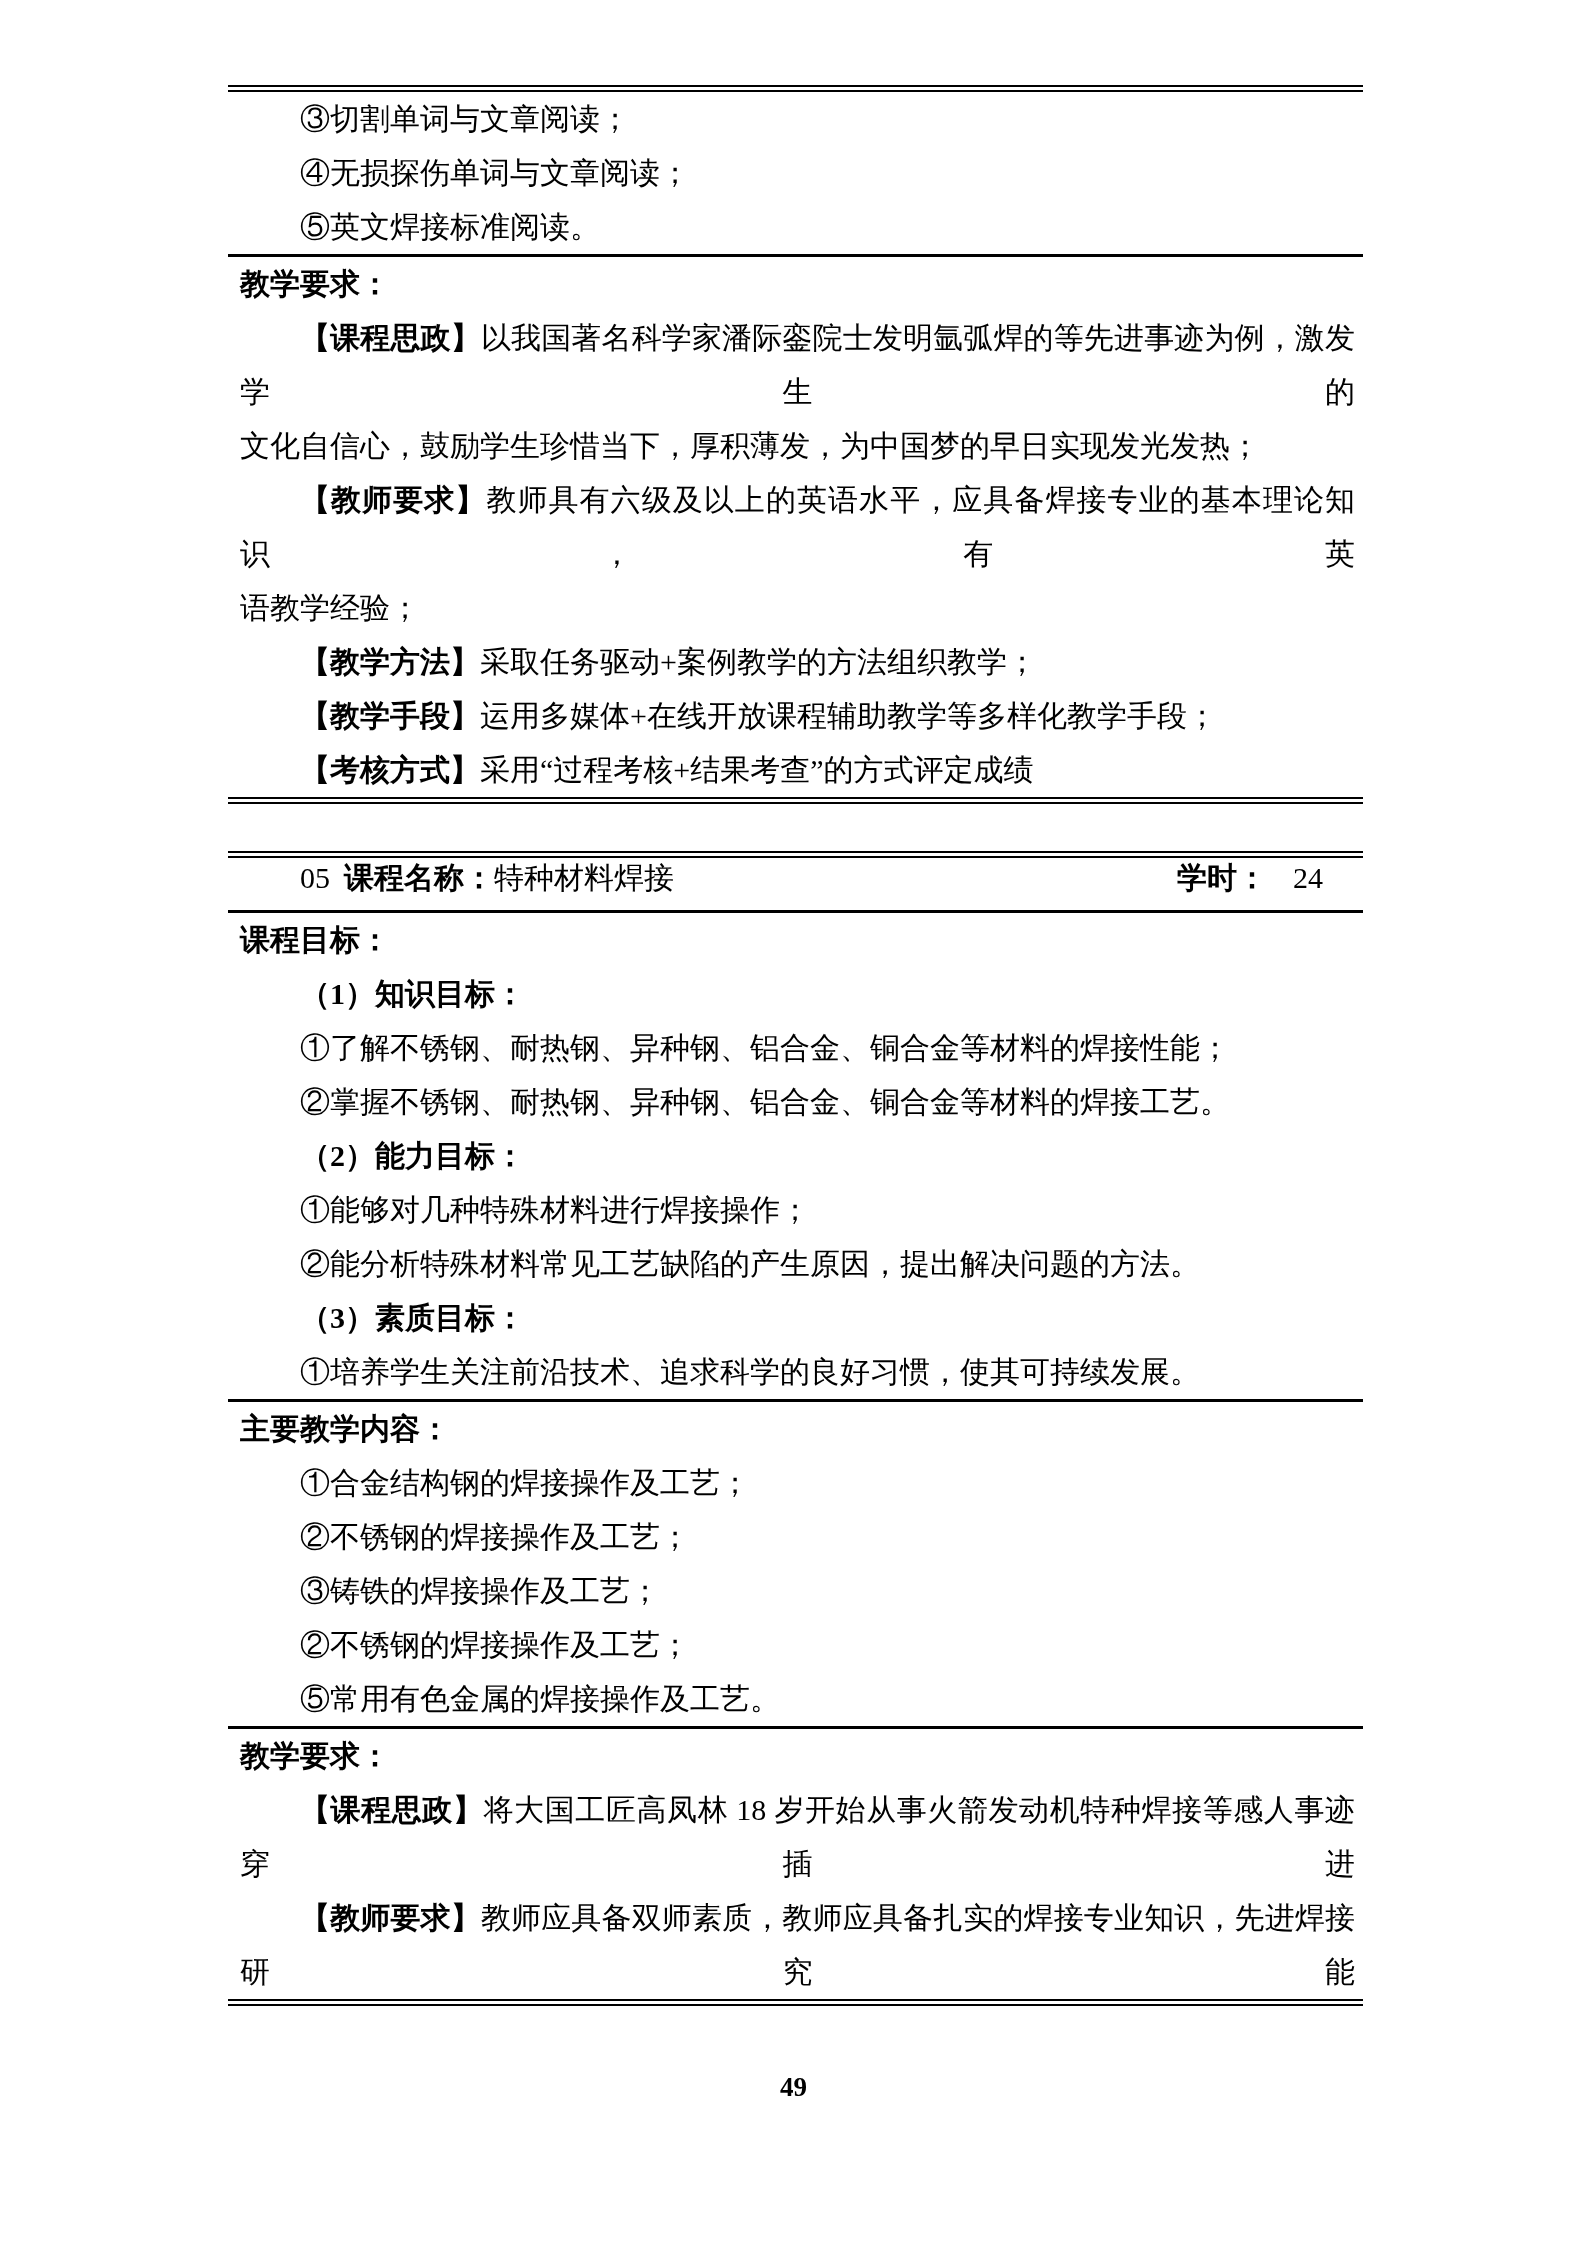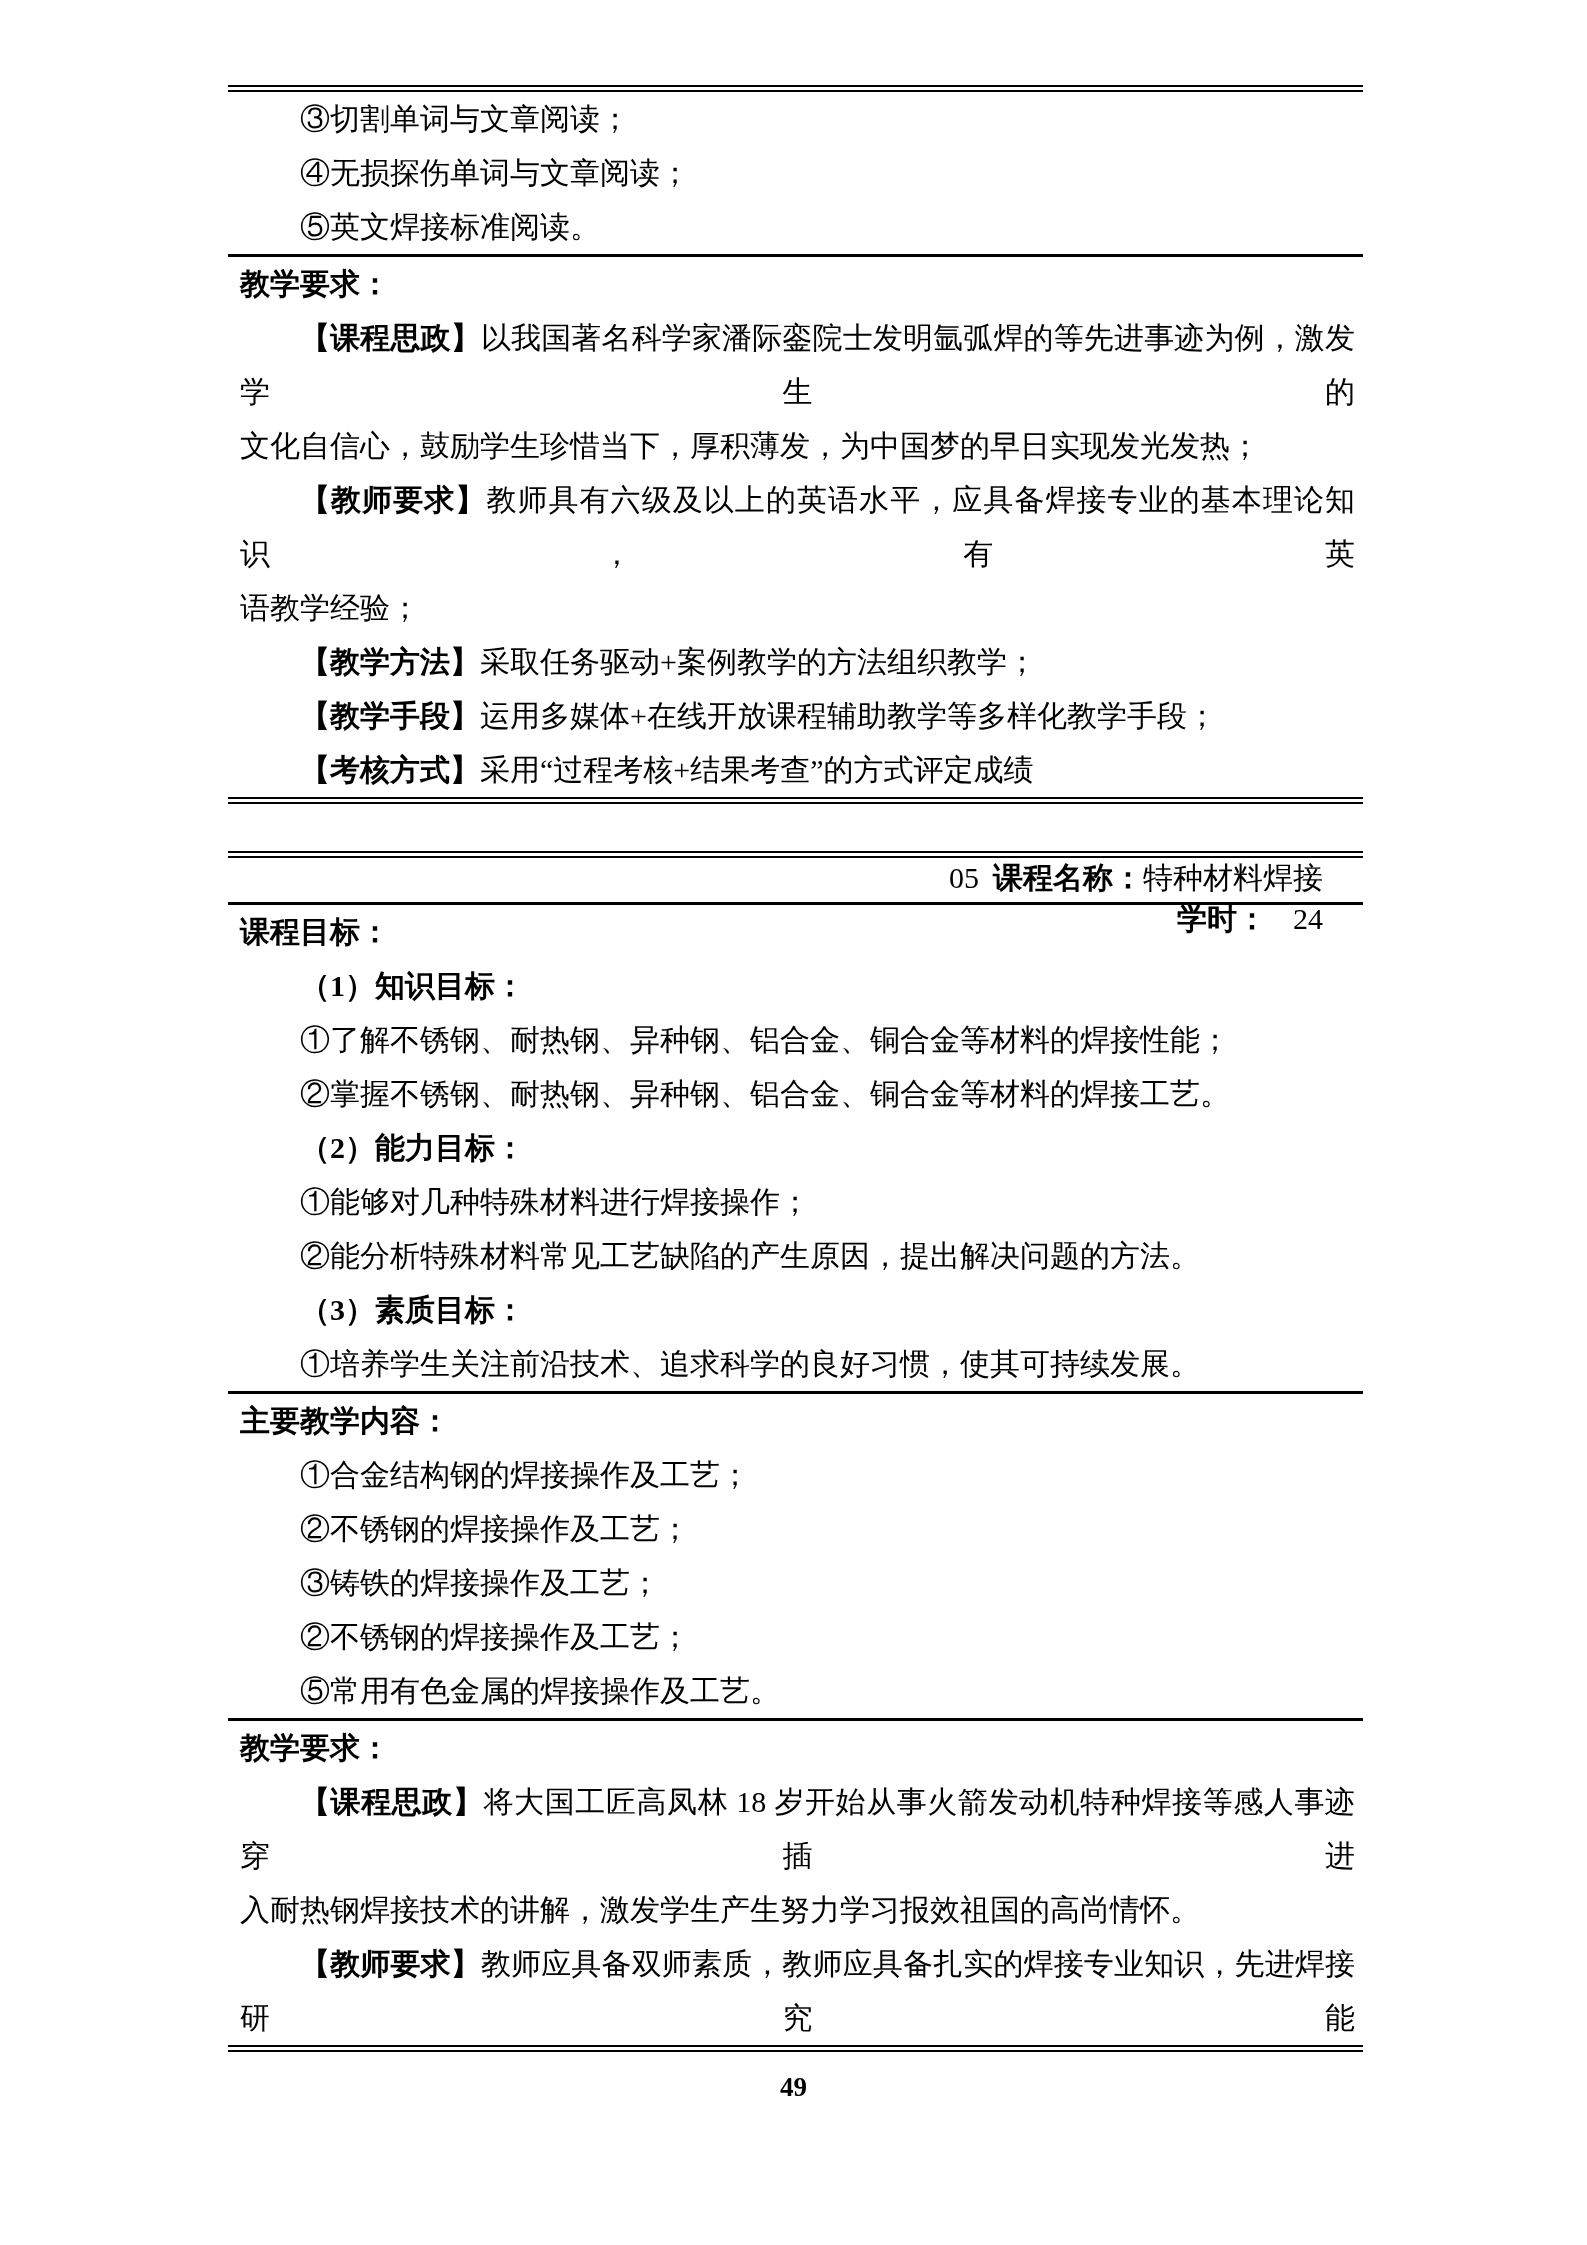--- a/index.html
+++ b/index.html
@@ -24,25 +24,24 @@
   .t2{margin-top:47px;}
   .cell{padding:0 8px 0 12px;}
   .sep{border-top:3px solid #000;}
   .line{line-height:54px;}
   .indent{text-indent:60px;}
   .justify{text-align:justify;text-align-last:justify;}
   .b{font-weight:bold;}
   .header-row{
     display:flex;
     justify-content:space-between;
-    align-items:flex-end;
-    height:44px;
+    align-items:flex-start;
+    height:52px;
     padding-left:72px;
     padding-right:40px;
-    flex-direction:column;
   }
   .course-no{margin-right:14px;}
   .hours-value{margin-left:26px;margin-top:12px;}
   .pagenum{
     position:absolute;
     left:0;right:0;
     top:2072px;
     text-align:center;
     font-size:27px;
     font-weight:bold;
@@ -98,20 +97,19 @@
       <div class="line indent">①合金结构钢的焊接操作及工艺；</div>
       <div class="line indent">②不锈钢的焊接操作及工艺；</div>
       <div class="line indent">③铸铁的焊接操作及工艺；</div>
       <div class="line indent">②不锈钢的焊接操作及工艺；</div>
       <div class="line indent">⑤常用有色金属的焊接操作及工艺。</div>
     </div>
 
     <div class="cell sep">
       <div class="line b">教学要求：</div>
       <div class="line indent justify"><span class="b">【课程思政】</span><span>将大国工匠高凤林 18 岁开始从事火箭发动机特种焊接等感人事迹穿插进</span></div>
-      <div class="line">入耐热钢焊接技术的讲解，激发学生产生努力学习报效祖国的高尚情怀。</div>
       <div class="line indent justify"><span class="b">【教师要求】</span><span>教师应具备双师素质，教师应具备扎实的焊接专业知识，先进焊接研究能</span></div>
     </div>
   </section>
 
   <div class="pagenum">49</div>
 
 </div>
 
 </body></html>

